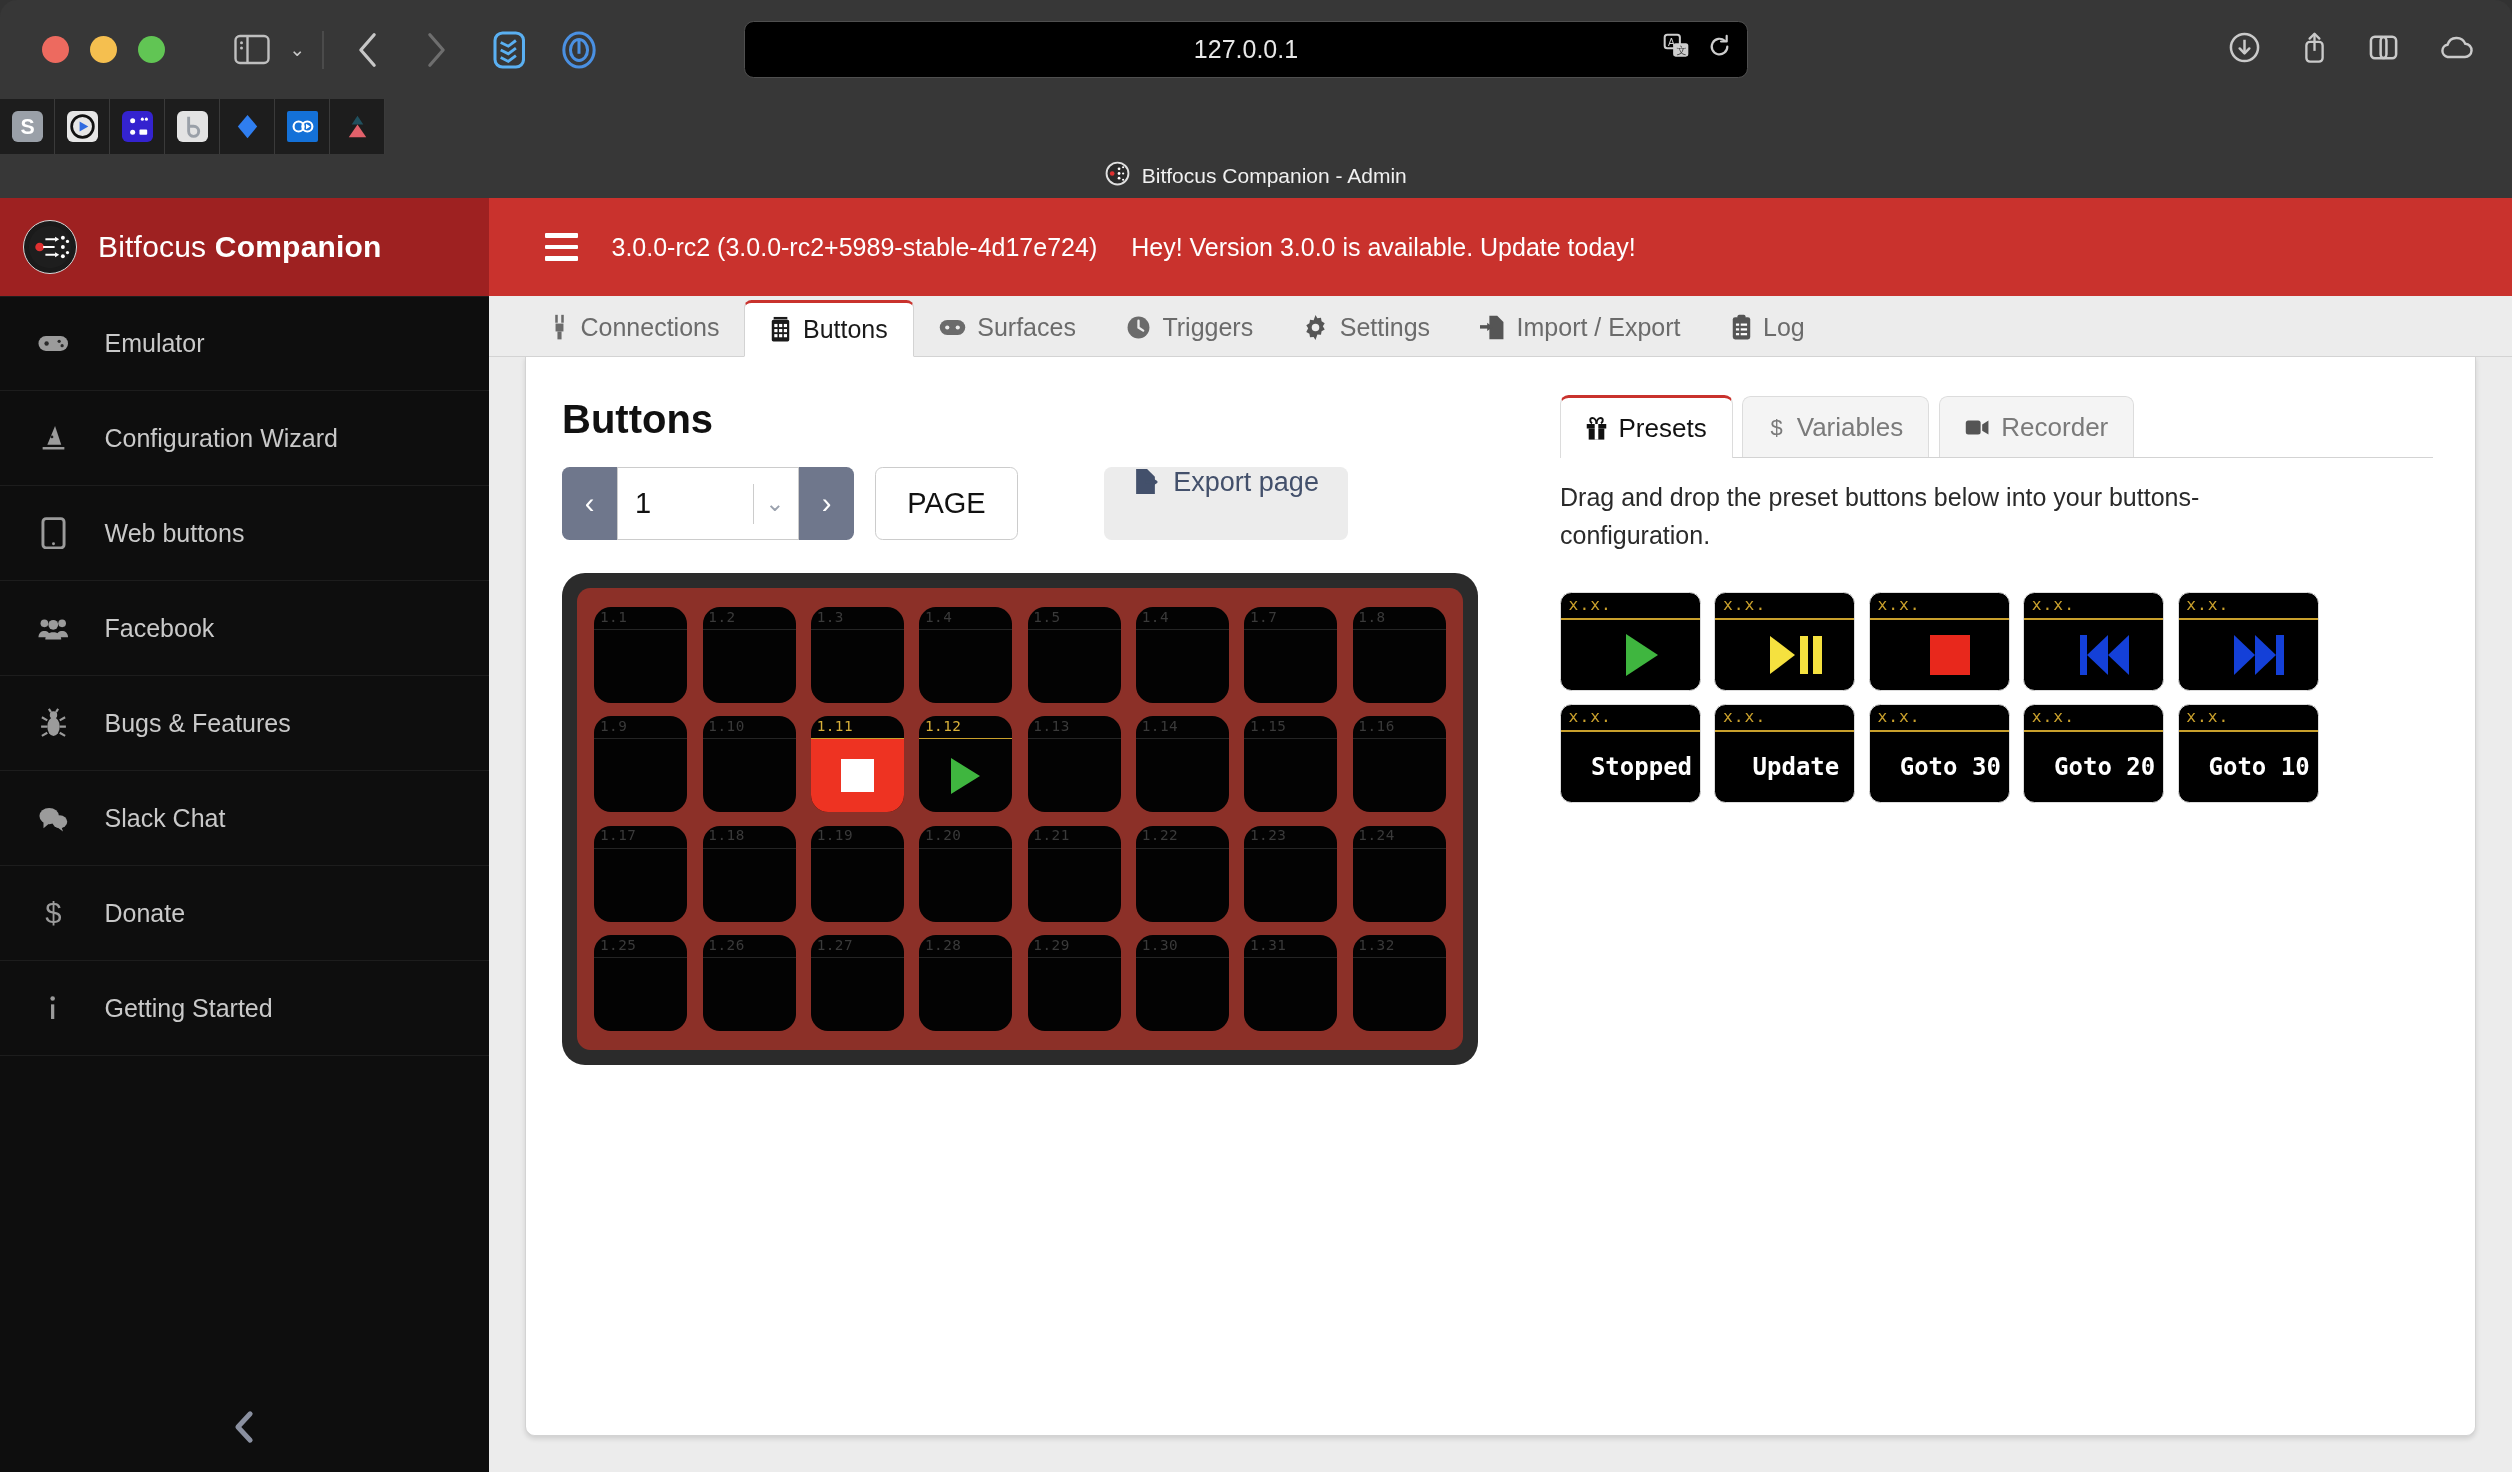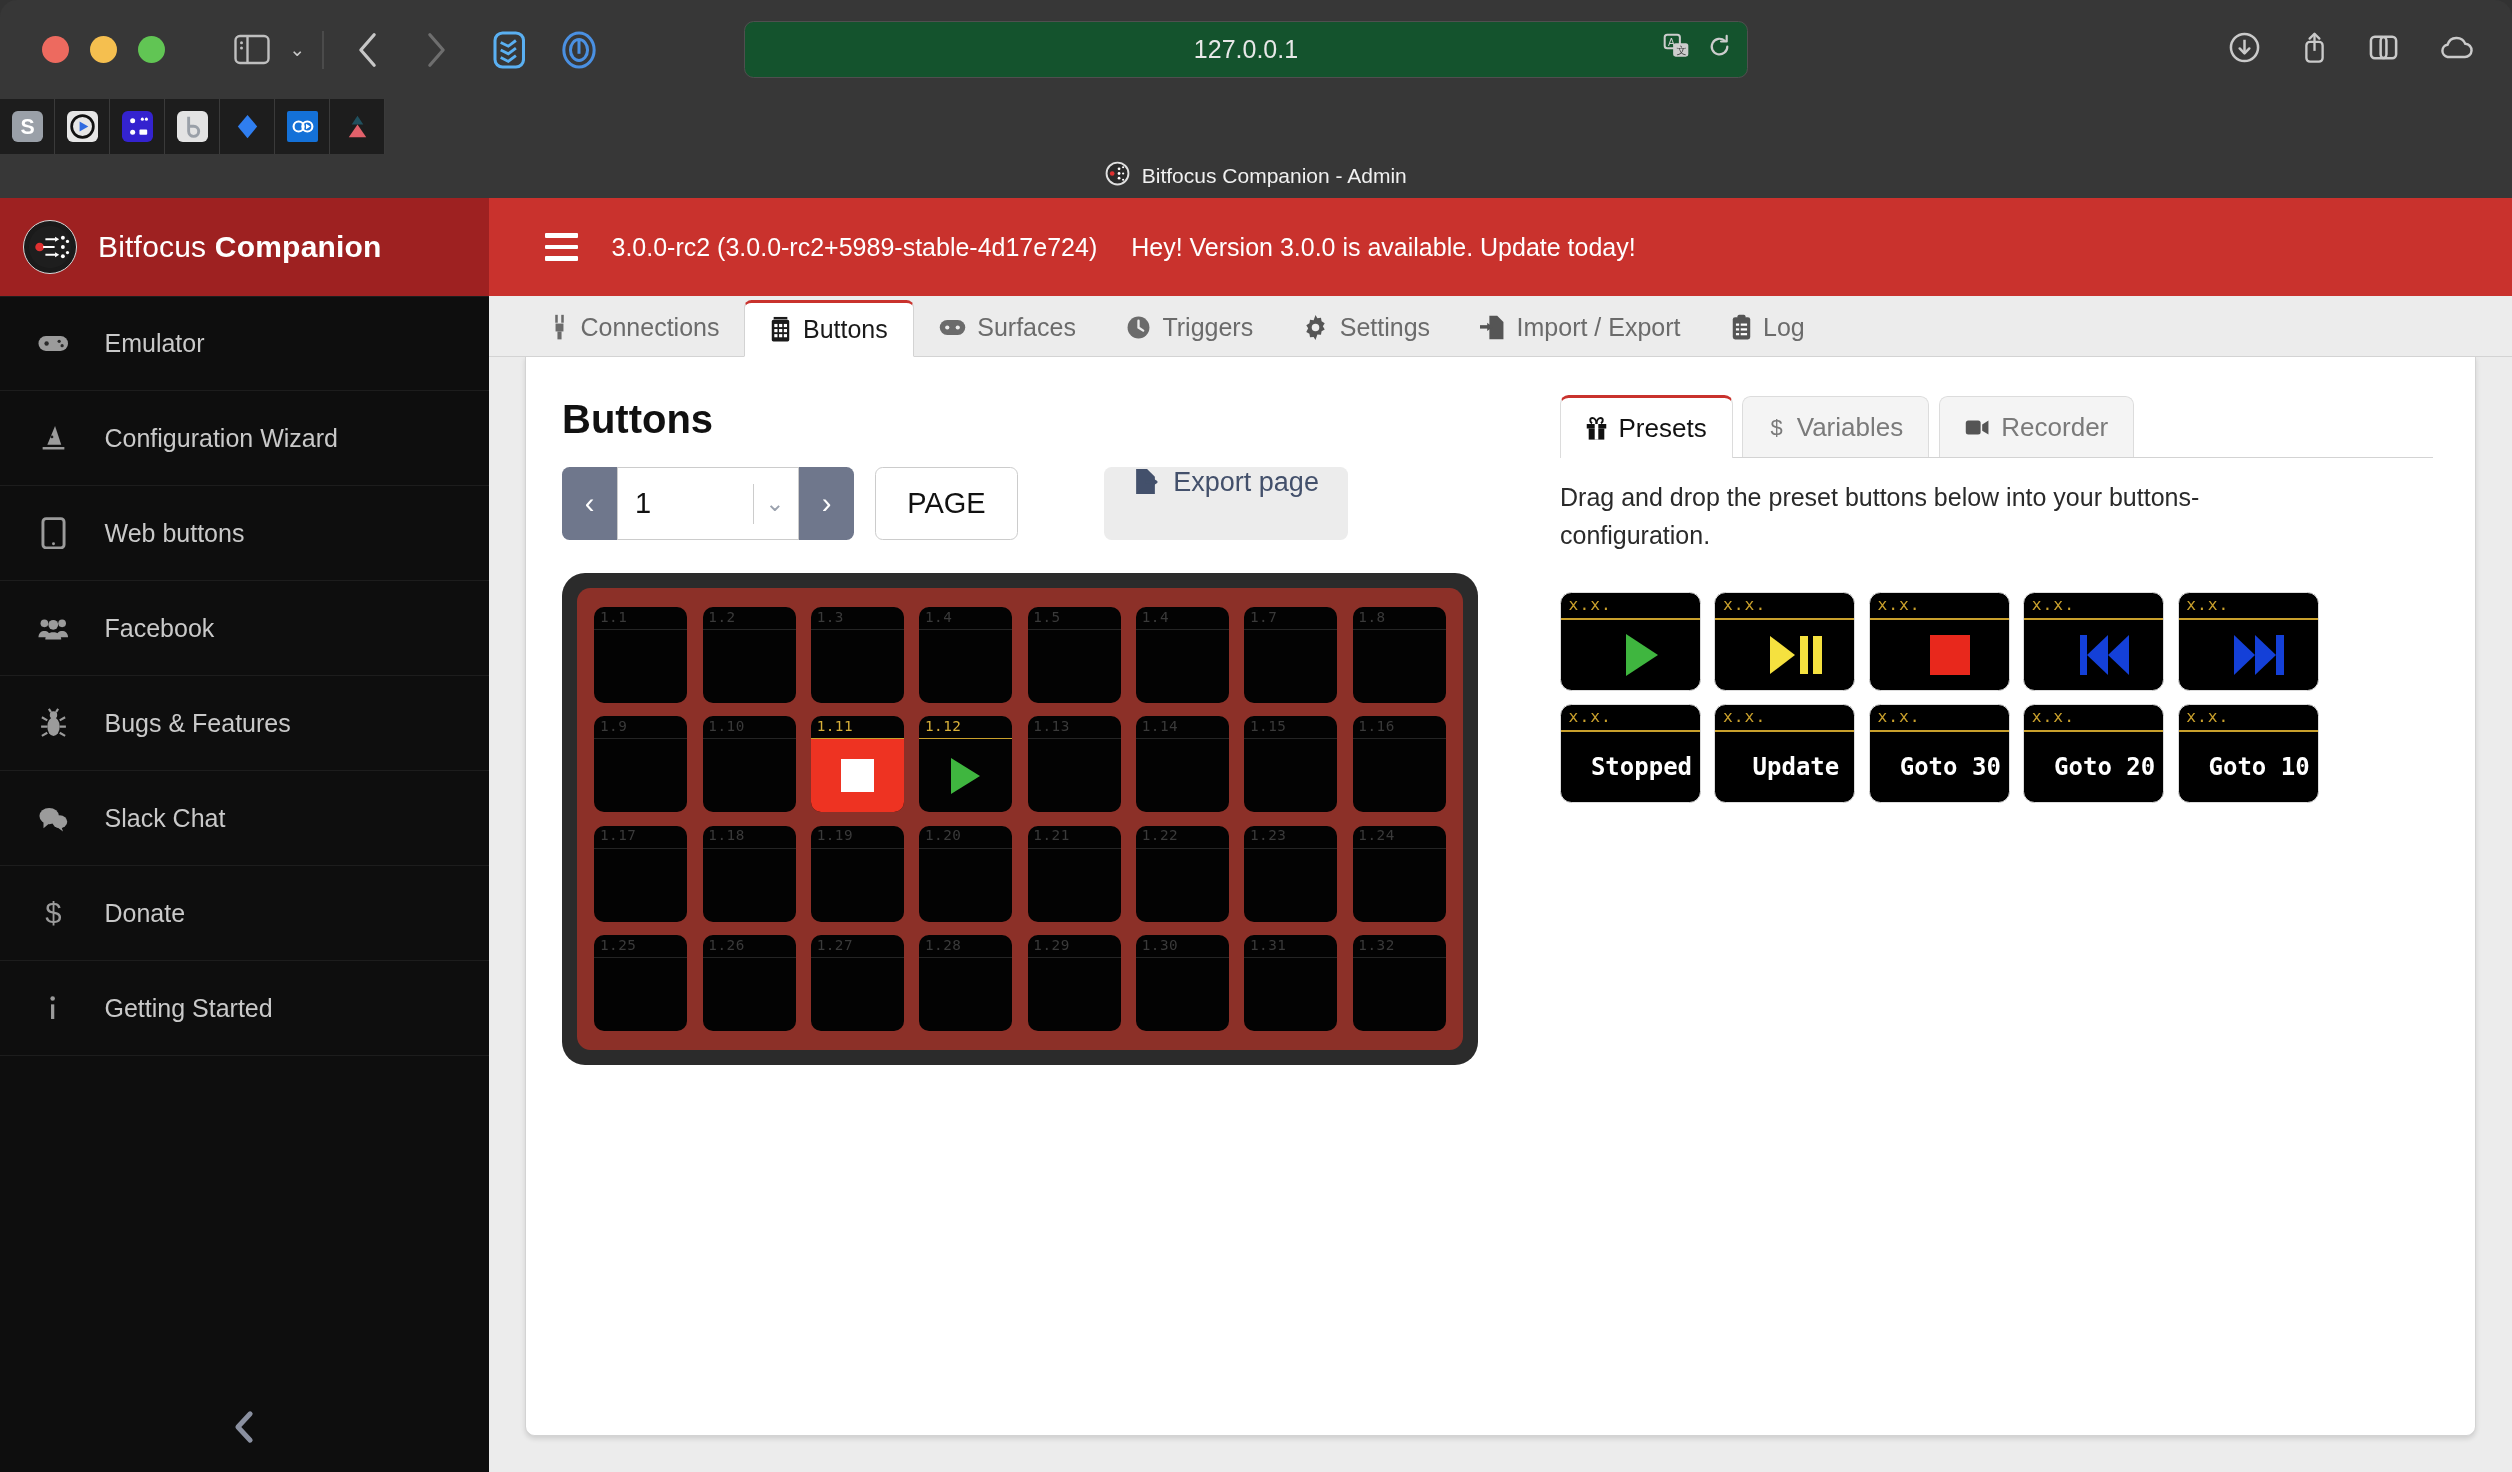--- a/index.html
+++ b/index.html
@@ -42,21 +42,21 @@
   .divider-v { width: 1.9px; height: 38px; background: #4b4b4b; margin: 0 17px; }
   .nav-arrows { display: flex; gap: 44px; margin-left: 13.4px; color: #bdbdbd; }
   .nav-arrows .fwd { color: #6e6e6e; }
   .chrome-icon-blue { color: #5ab0f2; margin-left: 44px; }
   .chrome-icon-blue2 { color: #4a90e2; margin-left: 36px; }
 
   .urlbar {
     position: absolute;
     left: 744px; top: 21px;
     width: 1004px; height: 57px;
-    background: #14532d;
+    background: #000000;
     border: 1px solid #4f4f4f;
     border-radius: 9.6px;
     display: flex; align-items: center; justify-content: center;
     color: #e8e8e8;
     font-size: 25px;
   }
   .urlbar .right-icons {
     position: absolute; right: 15.3px; top: 0; height: 100%;
     display: flex; align-items: center; gap: 17px; color: #cdcdcd;
   }
@@ -268,21 +268,21 @@
     background: #8c3028;
     border-radius: 13.4px;
     padding: 19px 17px;
     display: grid;
     grid-template-columns: repeat(8, 1fr);
     grid-auto-rows: 96px;
     gap: 13.4px 15.3px;
   }
   .bt {
     background: #030303;
-    border-radius: 10px;
+    border-radius: 17px;
     position: relative;
     overflow: hidden;
     cursor: pointer;
   }
   .bt .bt-num {
     position: absolute; top: 1.9px; left: 5.7px;
     font-family: "DejaVu Sans Mono", monospace;
     font-size: 14.3px; color: #3a3a3a;
     letter-spacing: 0.5px;
   }

